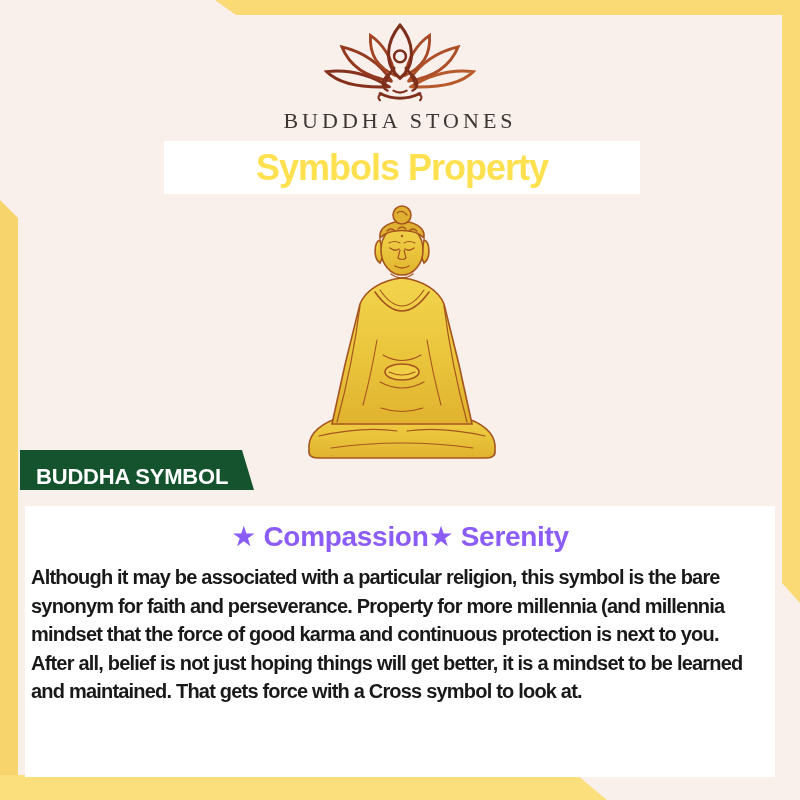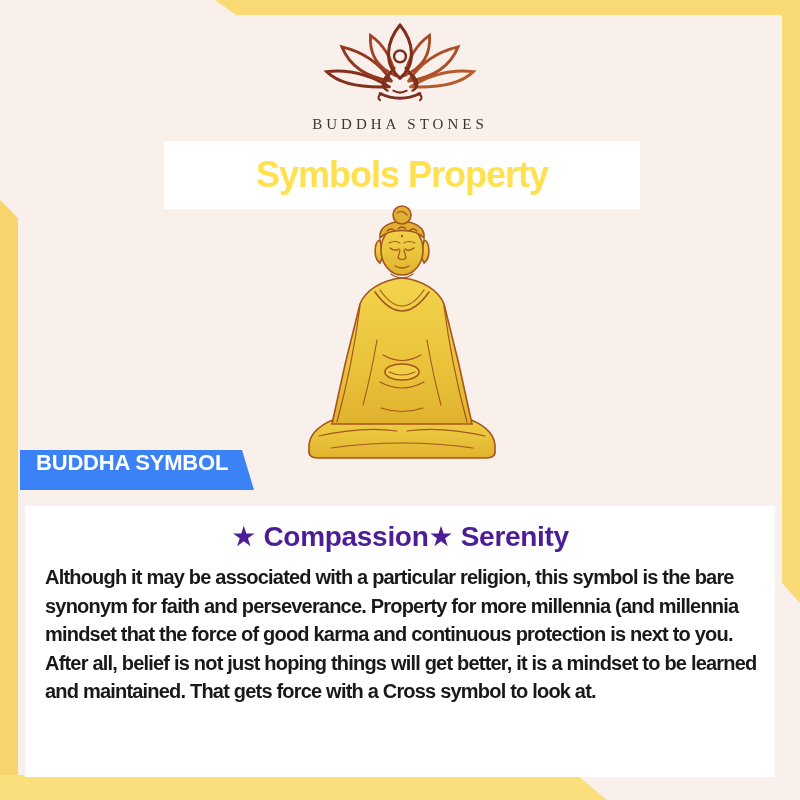--- a/index.html
+++ b/index.html
@@ -16,44 +16,44 @@
     clip-path:polygon(0 0,585px 0,585px 15px,21px 15px);}
   .accent-right{left:782px;top:0;width:18px;height:603px;
     clip-path:polygon(0 0,18px 0,18px 603px,0 583px);}
   .accent-left{left:0;top:200px;width:18px;height:580px;background:#F8D46C;
     clip-path:polygon(0 0,18px 18px,18px 580px,0 580px);}
   .accent-bottom{left:0;top:775px;width:607px;height:25px;background:#FBDF7D;
     clip-path:polygon(0 0,577px 0,607px 25px,0 25px);}
 
   
   .logo-wrap{left:300px;top:20px;width:200px;height:88px;}
-  .brand-name{left:0;top:116px;width:800px;text-align:center;
+  .brand-name{left:0;top:108px;width:800px;text-align:center;
     font-family:"Liberation Serif","DejaVu Serif",serif;
-    font-size:15px;letter-spacing:4px;color:#3C3531;font-weight:500;}
+    font-size:22px;letter-spacing:4px;color:#3C3531;font-weight:500;}
 
   
-  .title-banner{left:164px;top:141px;width:476px;height:68px;background:#FFFFFF;
+  .title-banner{left:164px;top:141px;width:476px;height:53px;background:#FFFFFF;
     display:flex;align-items:center;justify-content:center;}
   .page-title{font-size:36px;font-weight:700;letter-spacing:-1px;color:#FFE14F;}
 
   
   .statue-wrap{left:285px;top:200px;width:230px;height:268px;}
 
   
-  .symbol-ribbon{left:20px;top:450px;width:234px;height:40px;background:#3b82f6;
+  .symbol-ribbon{left:20px;top:450px;width:234px;height:40px;background:#14532d;
     clip-path:polygon(0 0,222px 0,234px 40px,0 40px);
-    display:flex;align-items:flex-start;}
+    display:flex;align-items:flex-end;}
   .ribbon-label{color:#FFFFFF;font-size:22px;font-weight:700;
     letter-spacing:-0.2px;padding-left:16px;}
 
   
   .content-card{left:25px;top:506px;width:750px;height:271px;background:#FFFFFF;}
   .benefits-heading{margin-top:14px;text-align:center;
-    font-size:28px;font-weight:700;color:#4c1d95;letter-spacing:-0.3px;}
-  .body-paragraph{margin-top:10px;padding-left:20px;color:#191919;}
+    font-size:28px;font-weight:700;color:#8b5cf6;letter-spacing:-0.3px;}
+  .body-paragraph{margin-top:10px;padding-left:6px;color:#191919;}
   .body-line{font-size:20px;font-weight:700;letter-spacing:-0.8px;
     line-height:28.5px;white-space:nowrap;}
 </style>
 </head>
 <body>
 
 <div class="abs accent accent-top"></div>
 <div class="abs accent accent-right"></div>
 <div class="abs accent-left accent"></div>
 <div class="abs accent-bottom accent"></div>

